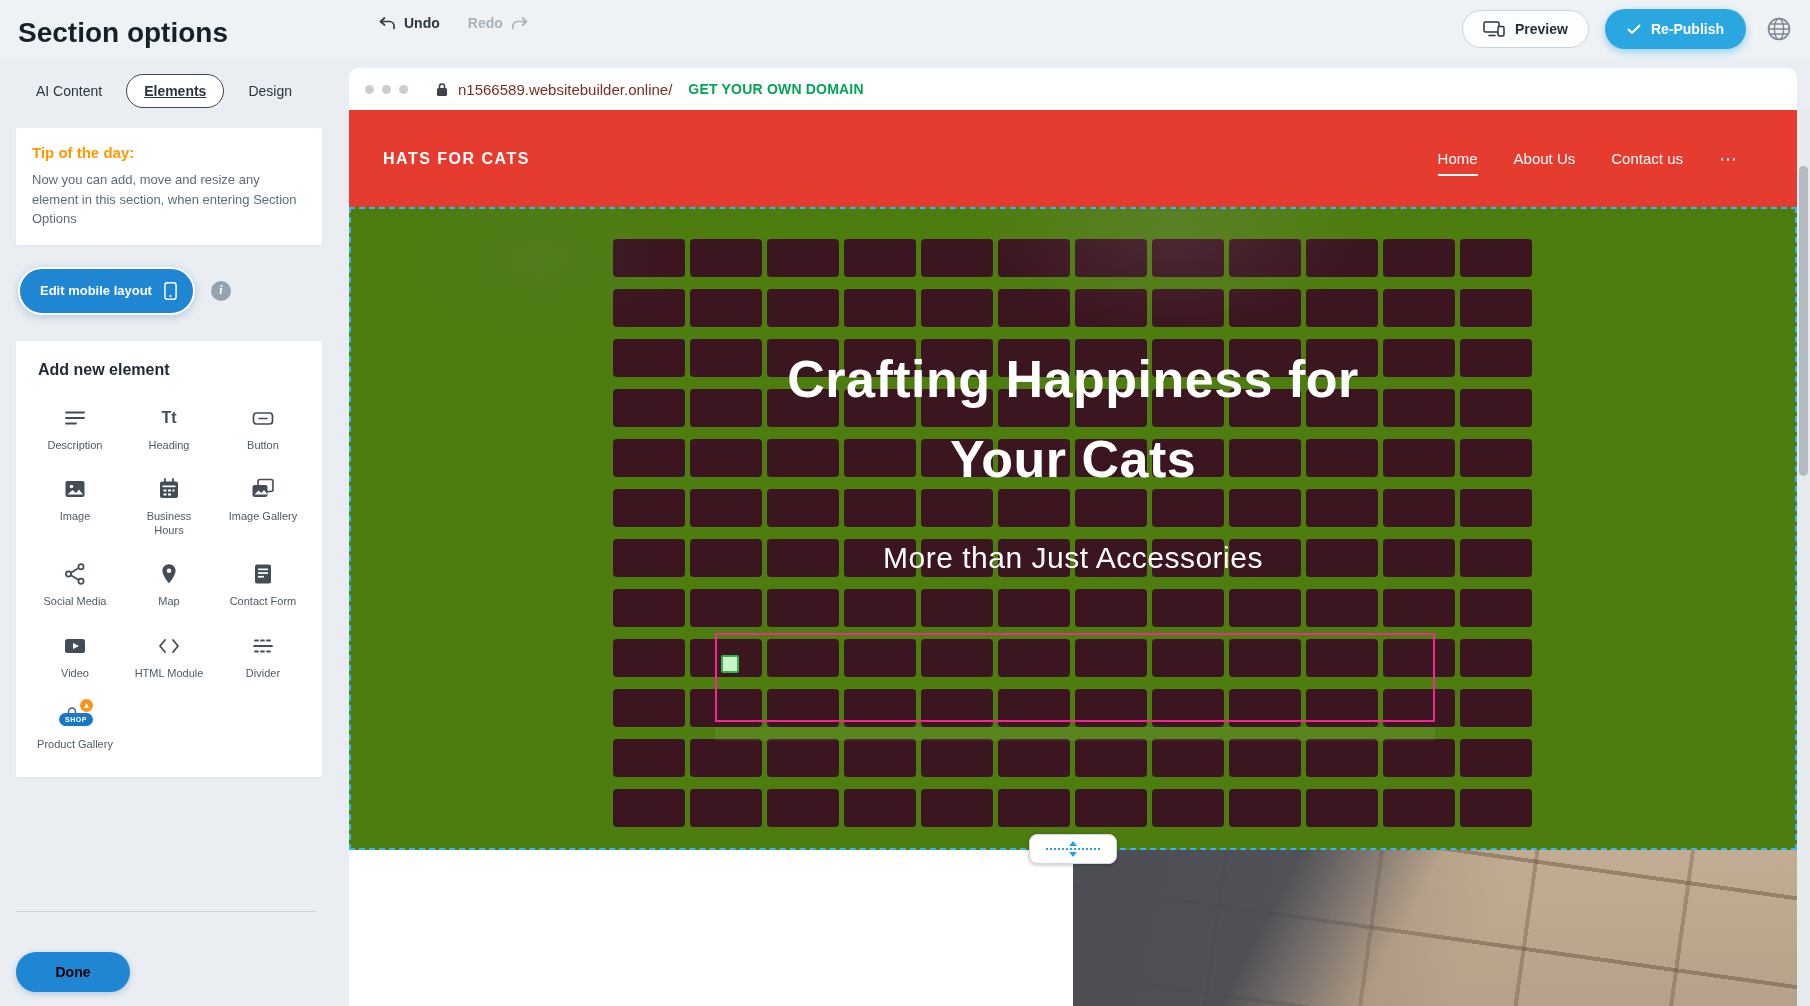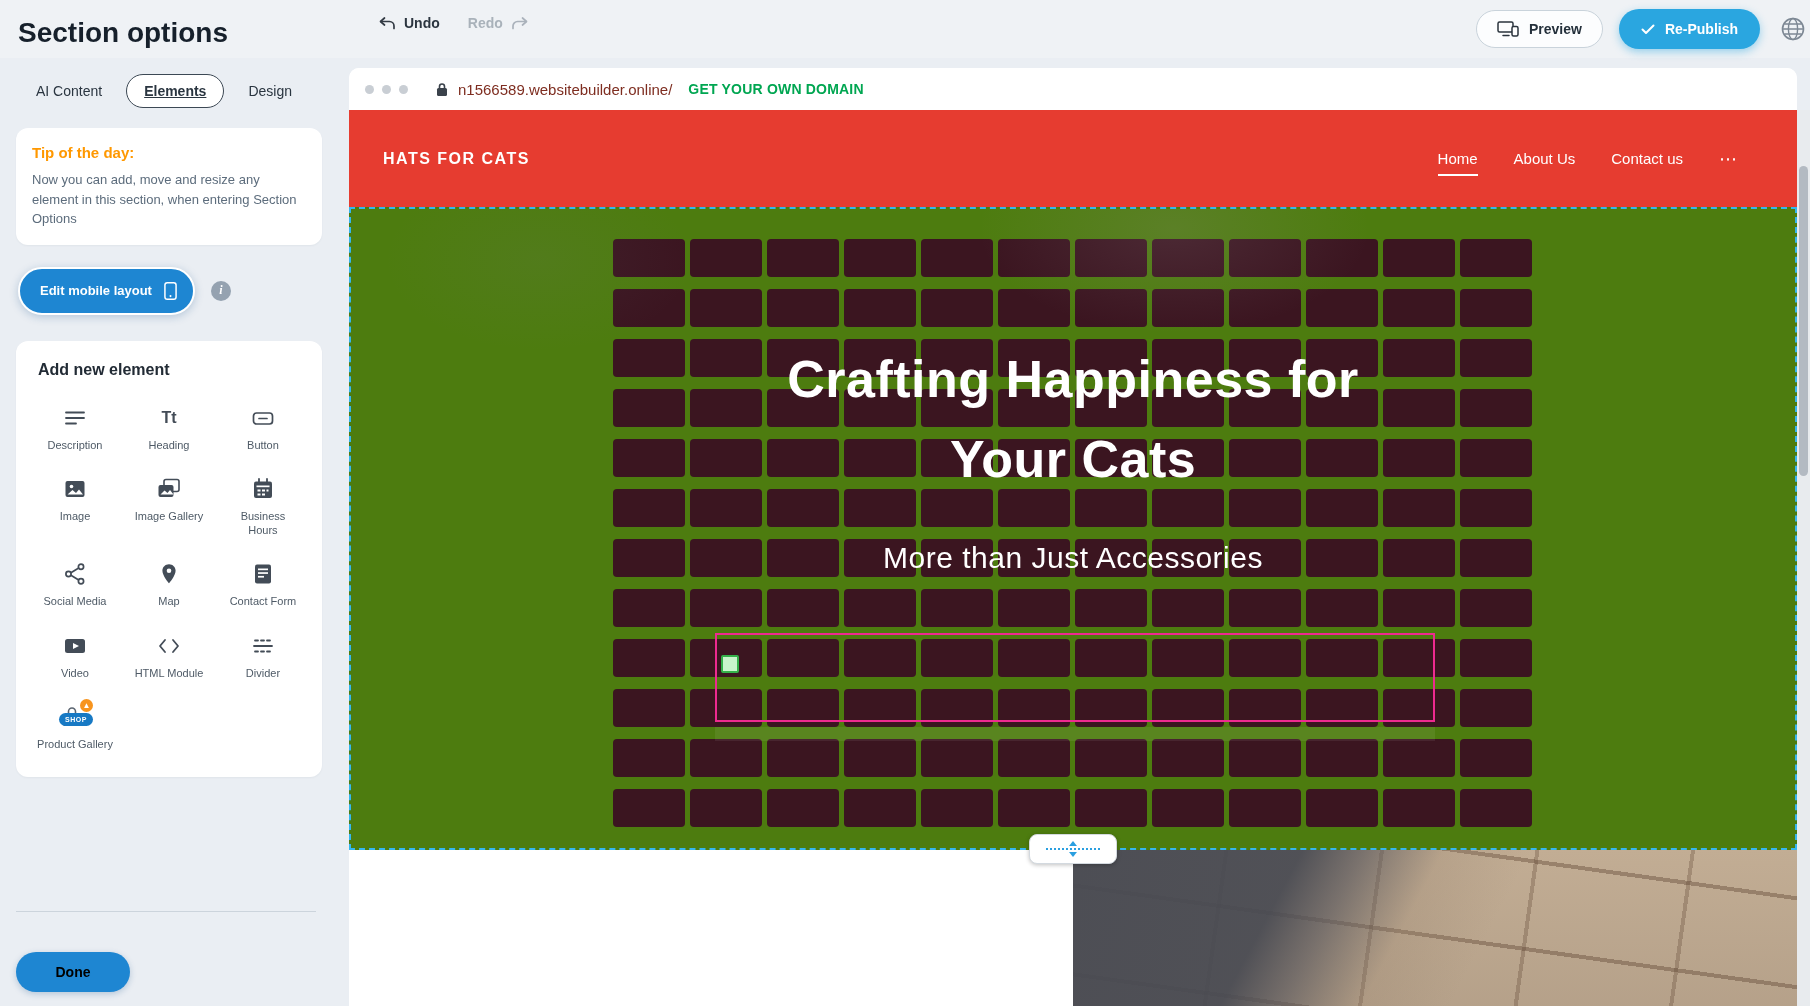--- a/index.html
+++ b/index.html
@@ -5,31 +5,31 @@
   * { margin:0; padding:0; box-sizing:border-box; }
   html,body { width:1810px; height:1006px; overflow:hidden; }
   body { font-family:"Liberation Sans", sans-serif; background:#eaeef3; position:relative; color:#24303b; }
 
   
   .topbar { position:absolute; top:0; left:0; right:0; height:58px; background:#eff2f5; z-index:8; }
   .topbar-title { position:absolute; left:18px; top:17px; font-size:28px; font-weight:700; color:#16202b; }
   .undo-redo { position:absolute; left:378px; top:15px; display:flex; gap:28px; align-items:center; }
   .ur-btn { display:flex; gap:8px; align-items:center; font-size:14px; font-weight:600; color:#2b353f; cursor:pointer; }
   .ur-btn.disabled { color:#a9b2ba; cursor:default; }
-  .topbar-right { position:absolute; right:0; top:9px; display:flex; align-items:center; gap:16px; }
+  .topbar-right { position:absolute; right:14px; top:9px; display:flex; align-items:center; gap:16px; }
   .btn-preview { height:38px; padding:0 20px; border-radius:20px; background:#fcfdfe; border:1px solid #c9d3db; display:flex; align-items:center; gap:10px; font-size:14px; font-weight:600; color:#24303b; cursor:pointer; }
   .btn-republish { height:40px; padding:0 22px; border-radius:21px; background:#2aa6e0; border:none; color:#fff; display:flex; align-items:center; gap:10px; font-size:14px; font-weight:600; cursor:pointer; box-shadow:0 3px 8px rgba(42,166,224,.45); }
   .globe-btn { width:34px; height:34px; display:flex; align-items:center; justify-content:center; cursor:pointer; }
 
   
   .sidebar { position:absolute; top:58px; left:0; width:338px; bottom:0; padding:8px 16px 0 16px; z-index:6; }
   .tabs { display:flex; align-items:center; gap:6px; margin:8px 0 20px 2px; }
   .tab { padding:8px 17px; font-size:14px; color:#2a3540; border-radius:18px; border:1px solid transparent; cursor:pointer; white-space:nowrap; }
   .tab.active { background:#fff; border:1px solid #3c4854; font-weight:600;text-decoration:underline; }
-  .card { background:#fff; border-radius:12px; padding:16px; box-shadow:0 1px 2px rgba(30,50,70,.05); }
+  .card { background:#fff; border-radius:0; padding:16px; box-shadow:0 1px 2px rgba(30,50,70,.05); }
   .tip-card { margin-bottom:22px; }
   .tip-title { color:#ff9800; font-size:15px; font-weight:700; margin-bottom:9px; }
   .tip-body { font-size:13px; color:#5c6c7c; line-height:1.5; }
   .edit-row { display:flex; align-items:center; gap:16px; margin:0 0 26px 2px; }
   .btn-edit-mobile { height:48px; padding:0 16px 0 20px; border-radius:26px; background:#1e86d2; border:2px solid #fff; color:#fff; font-size:13px; font-weight:700; display:flex; align-items:center; gap:12px; cursor:pointer; box-shadow:0 2px 8px rgba(20,80,140,.25); }
   .info-dot { width:20px; height:20px; border-radius:50%; background:#95a2b0; color:#fff; font-size:12px; font-weight:700; display:flex; align-items:center; justify-content:center; font-family:"Liberation Serif", serif; font-style:italic; cursor:pointer; }
   .add-card { padding:20px 12px 14px 12px; }
   .add-title { font-size:16px; font-weight:600; color:#222b35; margin:0 0 14px 10px; }
   .el-grid { display:flex; flex-wrap:wrap; }
   .el-cell { width:33.33%; display:flex; flex-direction:column; align-items:center; gap:7px; padding:12px 4px; cursor:pointer; }
@@ -215,44 +215,44 @@
               <rect x="2.5" y="4" width="19" height="16" rx="2" fill="#434c57"></rect>
               <circle cx="8.5" cy="9.5" r="1.8" fill="#fff"></circle>
               <path d="M4.5 17.5 l5-4.5 3.5 3 3-3.5 4 5 z" fill="#fff"></path>
             </svg>
         </span>
         <span class="el-label">Image</span>
       </div>
 
       <div class="el-cell">
         <span class="el-icon">
-          <svg width="26" height="24" viewBox="0 0 26 24">
-              <rect x="8" y="2.5" width="15" height="12" rx="2" fill="none" stroke="#434c57" stroke-width="1.6"></rect>
-              <rect x="2.5" y="8" width="15" height="12" rx="2" fill="#434c57"></rect>
-              <path d="M4.5 17.5 l4-4 3 2.5 2.5-3 3.5 4.5 z" fill="#fff"></path>
-            </svg>
-        </span>
-        <span class="el-label">Image Gallery</span>
-      </div>
-
-      <div class="el-cell">
-        <span class="el-icon">
           <svg width="24" height="24" viewBox="0 0 24 24">
               <rect x="3" y="4.5" width="18" height="16.5" rx="2" fill="#434c57"></rect>
               <line x1="8" y1="2" x2="8" y2="6.5" stroke="#434c57" stroke-width="1.8" stroke-linecap="round"></line>
               <line x1="16" y1="2" x2="16" y2="6.5" stroke="#434c57" stroke-width="1.8" stroke-linecap="round"></line>
               <rect x="5.5" y="8.5" width="13" height="1.7" fill="#fff"></rect>
               <rect x="6.5" y="12.5" width="3" height="2" fill="#fff"></rect>
               <rect x="11" y="12.5" width="3" height="2" fill="#fff"></rect>
               <rect x="15.5" y="12.5" width="2" height="2" fill="#fff"></rect>
               <rect x="6.5" y="16.5" width="3" height="2" fill="#fff"></rect>
               <rect x="11" y="16.5" width="3" height="2" fill="#fff"></rect>
             </svg>
         </span>
         <span class="el-label">Business Hours</span>
+      </div>
+
+      <div class="el-cell">
+        <span class="el-icon">
+          <svg width="26" height="24" viewBox="0 0 26 24">
+              <rect x="8" y="2.5" width="15" height="12" rx="2" fill="none" stroke="#434c57" stroke-width="1.6"></rect>
+              <rect x="2.5" y="8" width="15" height="12" rx="2" fill="#434c57"></rect>
+              <path d="M4.5 17.5 l4-4 3 2.5 2.5-3 3.5 4.5 z" fill="#fff"></path>
+            </svg>
+        </span>
+        <span class="el-label">Image Gallery</span>
       </div>
 
       <div class="el-cell">
         <span class="el-icon">
           <svg width="24" height="24" viewBox="0 0 24 24">
               <g stroke="#434c57" stroke-width="1.7" fill="none">
                 <circle cx="5.5" cy="12" r="2.6"></circle>
                 <circle cx="18" cy="4.8" r="2.6"></circle>
                 <circle cx="18" cy="19.2" r="2.6"></circle>
                 <line x1="7.9" y1="10.7" x2="15.7" y2="6.1"></line>

